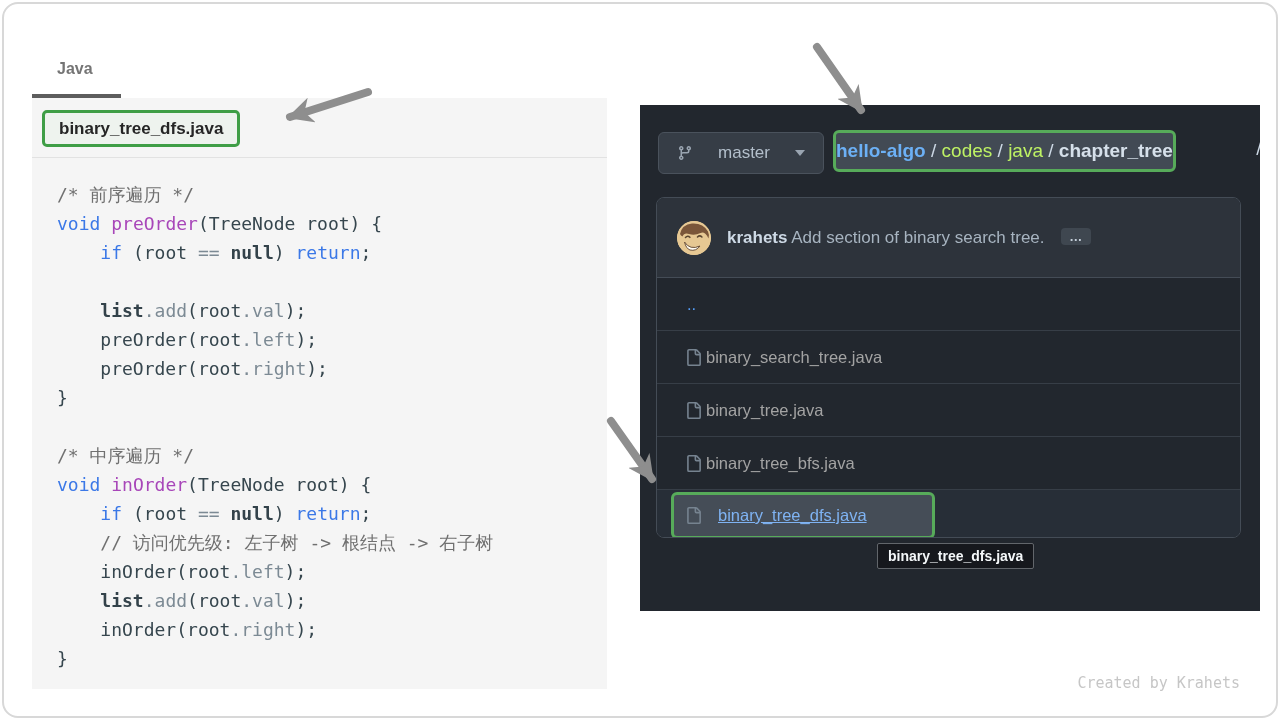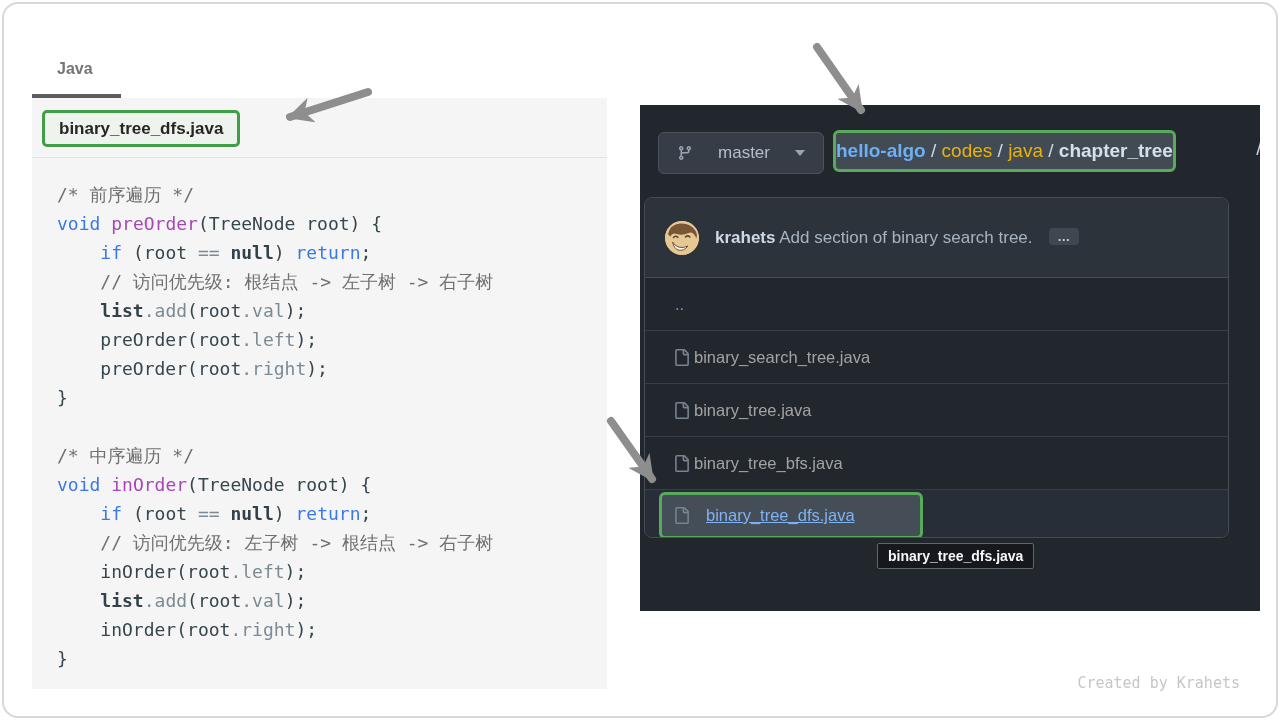--- a/index.html
+++ b/index.html
@@ -26,26 +26,26 @@
 
   
   .dark-panel{position:absolute;left:640px;top:105px;width:620px;height:506px;background:#22272e;overflow:hidden;}
   .branch-btn{position:absolute;left:18px;top:27px;width:166px;height:42px;background:#363d46;
     border:1px solid #4a525c;border-radius:6px;display:flex;align-items:center;justify-content:center;gap:25px;
     color:#b3bfcb;font-size:17px;box-sizing:border-box;cursor:pointer;}
   .caret{width:0;height:0;border-left:5px solid transparent;border-right:5px solid transparent;border-top:6px solid #9aa5b1;}
   .breadcrumb-box{position:absolute;left:193px;top:25px;height:36px;border:3px solid #57ab5a;border-radius:6px;
     background:#424a54;display:flex;align-items:center;padding:0 0;font-size:19px;white-space:pre;}
   .bc-repo-link{color:#6cb0f5;font-weight:bold;cursor:pointer;}
-  .bc-link{color:#eab308;cursor:pointer;}
+  .bc-link{color:#bef264;cursor:pointer;}
   .bc-current{color:#d6e0ea;font-weight:bold;}
   .bc-sep{color:#cdd9e5;}
   .bc-trailing{position:absolute;left:611px;top:33px;font-size:19px;color:#cdd9e5;white-space:pre;}
 
-  .commit-box{position:absolute;left:4px;top:92px;width:585px;height:341px;border:1px solid #444c56;
+  .commit-box{position:absolute;left:16px;top:92px;width:585px;height:341px;border:1px solid #444c56;
     border-radius:8px;overflow:hidden;box-sizing:border-box;}
   .commit-header{height:79px;background:#2d333b;border-bottom:1px solid #444c56;display:flex;align-items:center;padding:0 20px;}
   .avatar{width:34px;height:34px;border-radius:50%;overflow:hidden;flex:none;background:#e6c893;}
   .commit-text{margin-left:16px;font-size:17px;color:#a7b4c0;white-space:pre;}
   .commit-author{font-weight:bold;color:#cdd9e5;}
   .more-chip{display:inline-flex;align-items:center;justify-content:center;margin-left:12px;width:30px;height:17px;
     background:#3f4750;border-radius:4px;color:#c3ced8;font-size:13px;font-weight:bold;letter-spacing:1px;
     vertical-align:2px;cursor:pointer;line-height:8px;}
   .file-row{position:relative;height:52px;display:flex;align-items:center;border-top:1px solid #373e47;}
   .file-row:first-child{border-top:none;}
@@ -77,21 +77,21 @@
   <div class="left-panel">
     <div class="left-header">
       <div class="filename-box">
         <span>binary_tree_dfs.java</span>
       </div>
     </div>
     <div class="code-block">
         <div class="code-line"><span class="tok-c">/* 前序遍历 */</span></div>
         <div class="code-line"><span class="tok-k">void</span><span class="tok-n"> </span><span class="tok-f">preOrder</span><span class="tok-n">(TreeNode root) {</span></div>
         <div class="code-line"><span class="tok-n">    </span><span class="tok-k">if</span><span class="tok-n"> (root </span><span class="tok-m">==</span><span class="tok-n"> </span><span class="tok-b">null</span><span class="tok-n">) </span><span class="tok-k">return</span><span class="tok-n">;</span></div>
-        <div class="code-line"><span class="tok-n">    </span><span class="tok-c">// 访问优先级: 根结点 -&gt; 左子树 -&gt; 右子树</span></div>
+        <div class="code-line"><span class="tok-n">    </span></div>
         <div class="code-line"><span class="tok-n">    </span><span class="tok-b">list</span><span class="tok-m">.add</span><span class="tok-n">(root</span><span class="tok-m">.val</span><span class="tok-n">);</span></div>
         <div class="code-line"><span class="tok-n">    preOrder(root</span><span class="tok-m">.left</span><span class="tok-n">);</span></div>
         <div class="code-line"><span class="tok-n">    preOrder(root</span><span class="tok-m">.right</span><span class="tok-n">);</span></div>
         <div class="code-line"><span class="tok-n">}</span></div>
         <div class="code-line">&nbsp;</div>
         <div class="code-line"><span class="tok-c">/* 中序遍历 */</span></div>
         <div class="code-line"><span class="tok-k">void</span><span class="tok-n"> </span><span class="tok-f">inOrder</span><span class="tok-n">(TreeNode root) {</span></div>
         <div class="code-line"><span class="tok-n">    </span><span class="tok-k">if</span><span class="tok-n"> (root </span><span class="tok-m">==</span><span class="tok-n"> </span><span class="tok-b">null</span><span class="tok-n">) </span><span class="tok-k">return</span><span class="tok-n">;</span></div>
         <div class="code-line"><span class="tok-n">    </span><span class="tok-c">// 访问优先级: 左子树 -&gt; 根结点 -&gt; 右子树</span></div>
         <div class="code-line"><span class="tok-n">    inOrder(root</span><span class="tok-m">.left</span><span class="tok-n">);</span></div>

